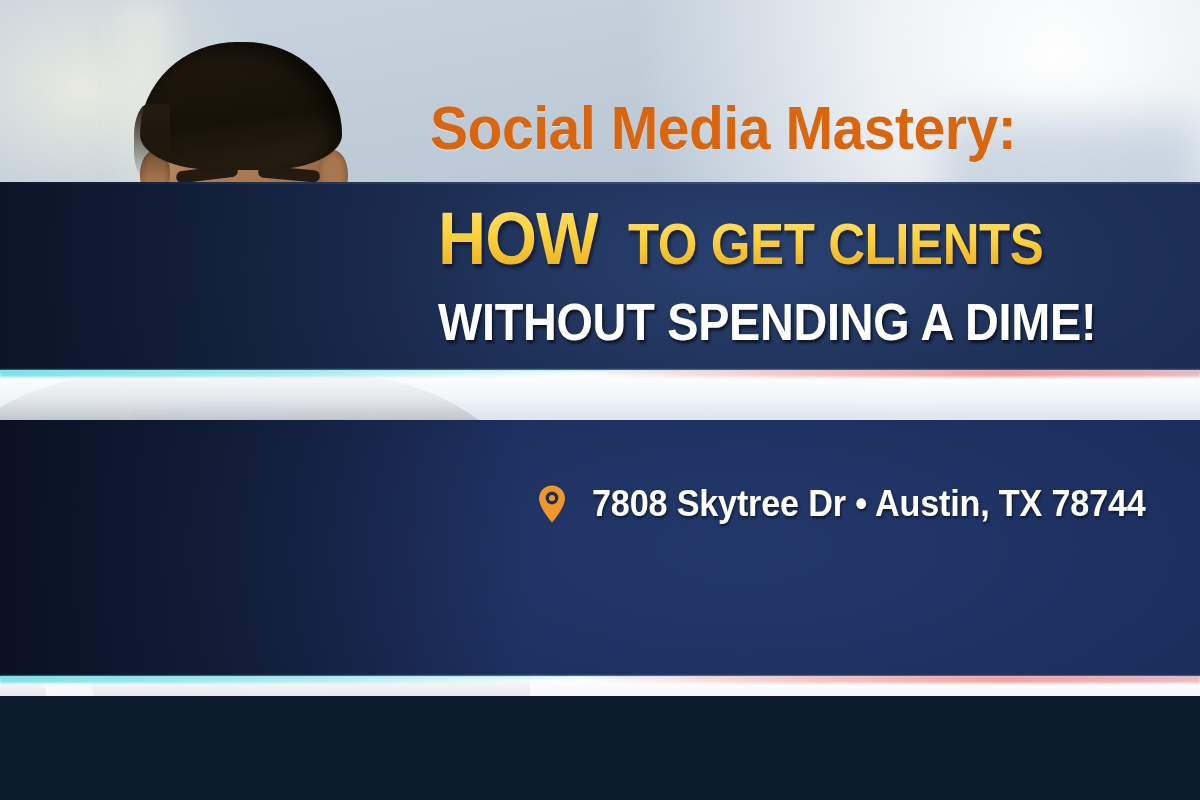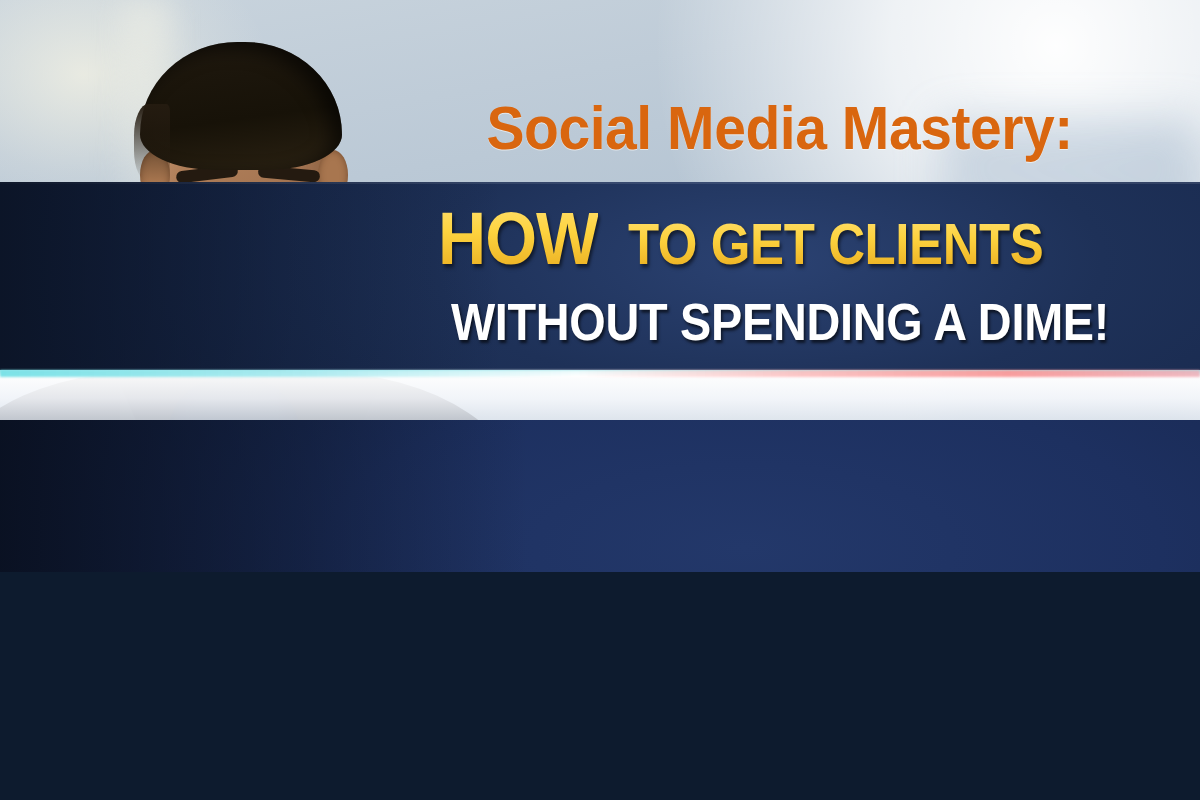--- a/index.html
+++ b/index.html
@@ -3,25 +3,24 @@
 <meta charset="utf-8">
 <style>
   html, body {
     margin: 0;
     padding: 0;
     background: #0d1b2e;
   }
   .flyer {
     position: relative;
     width: 1200px;
-    height: 572px;
+    height: 696px;
     overflow: hidden;
     font-family: "Liberation Sans", sans-serif;
     background: #cfd8e0;
-    text-align: center;
   }
 
   
   .photo-bg {
     position: absolute;
     inset: 0;
     background:
       radial-gradient(circle at 88% 8%, rgba(255,255,255,0.98) 0%, rgba(255,255,255,0.75) 14%, rgba(255,255,255,0.0) 34%),
       radial-gradient(ellipse 240px 180px at 7% 13%, rgba(245,243,228,0.75) 0%, rgba(232,234,226,0.22) 55%, rgba(0,0,0,0) 78%),
       linear-gradient(170deg, #c9d4dd 0%, #bfccd8 22%, #b3c3d2 48%, #c3cfd8 70%, #d4dbe1 100%);
@@ -411,19 +410,29 @@
   </div>
   <div class="headline-line2">WITHOUT SPENDING A DIME!</div>
 
   <div class="streak top"></div>
 
   <div class="details-panel"></div>
   <div class="details-list">
 
 
 
+    <div class="detail-row loc">
+      <span class="detail-icon">
+        <svg width="30" height="40" viewBox="0 0 30 40" aria-hidden="true">
+          <path d="M15 1.5C7.8 1.5 2 7.3 2 14.5c0 9.4 13 24 13 24s13-14.6 13-24C28 7.3 22.2 1.5 15 1.5z" fill="#f0962a"></path>
+          <circle cx="15" cy="14" r="6.4" fill="#1d2d55"></circle>
+          <circle cx="15" cy="14" r="3.1" fill="#f0962a"></circle>
+        </svg>
+      </span>
+      <span class="detail-text">7808 Skytree Dr • Austin, TX 78744</span>
+    </div>
 
   </div>
 
   <div class="streak bottom"></div>
   <div class="bottom-area"></div>
 
 </div>
 
 </body></html>

